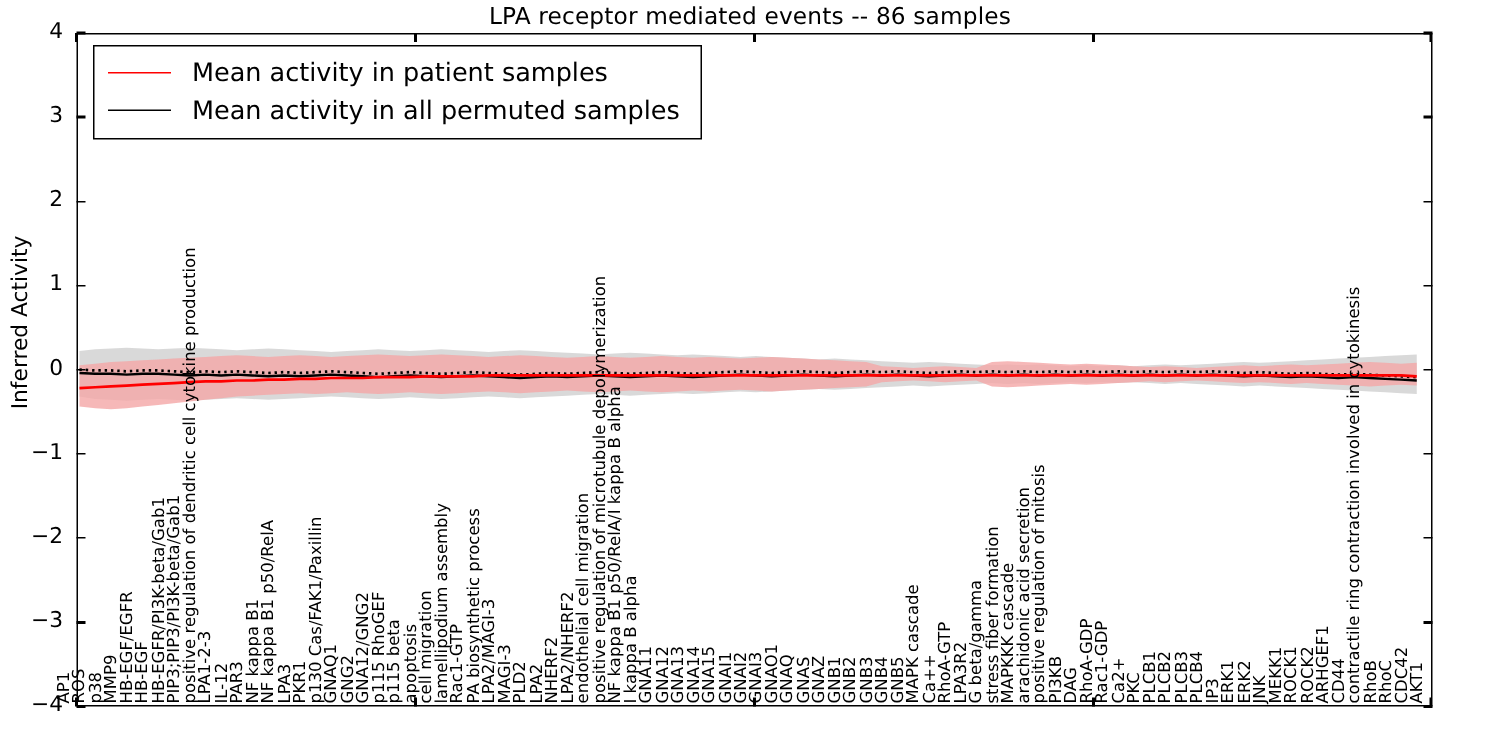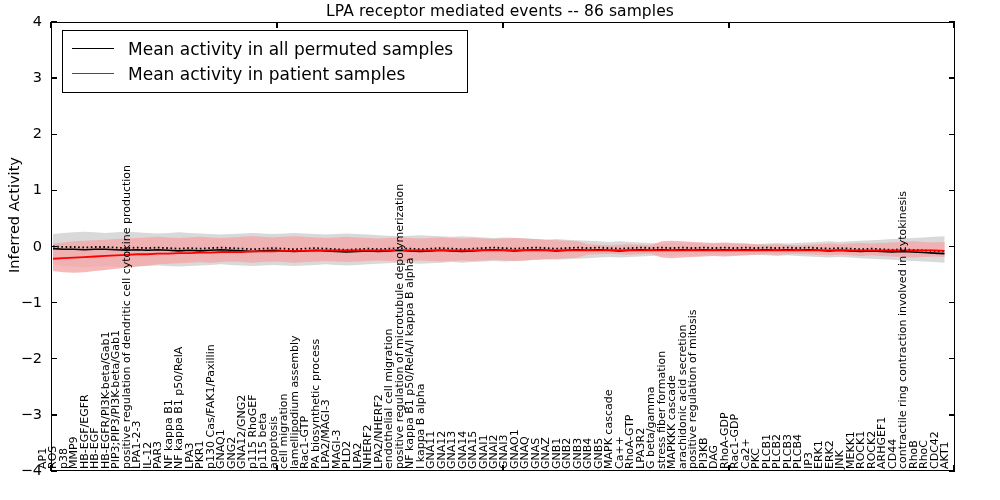--- a/index.html
+++ b/index.html
@@ -211,22 +211,22 @@
       <div class="xcat" style="left: 846.558px;">CD44</div>
       <div class="xcat" style="left: 857.047px;">contractile ring contraction involved in cytokinesis</div>
       <div class="xcat" style="left: 867.535px;">RhoB</div>
       <div class="xcat" style="left: 878.023px;">RhoC</div>
       <div class="xcat" style="left: 888.512px;">CDC42</div>
       <div class="xcat" style="left: 899px;">AKT1</div>
     </div>
 
 <div class="legend">
   <div class="legend-row">
+    <span class="legend-line red"></span>
+    <span class="legend-text">Mean activity in patient samples</span>
+  </div>
+  <div class="legend-row">
     <span class="legend-line"></span>
     <span class="legend-text">Mean activity in all permuted samples</span>
   </div>
-  <div class="legend-row">
-    <span class="legend-line red"></span>
-    <span class="legend-text">Mean activity in patient samples</span>
-  </div>
 </div>
 
 </div>
 
 </body></html>

